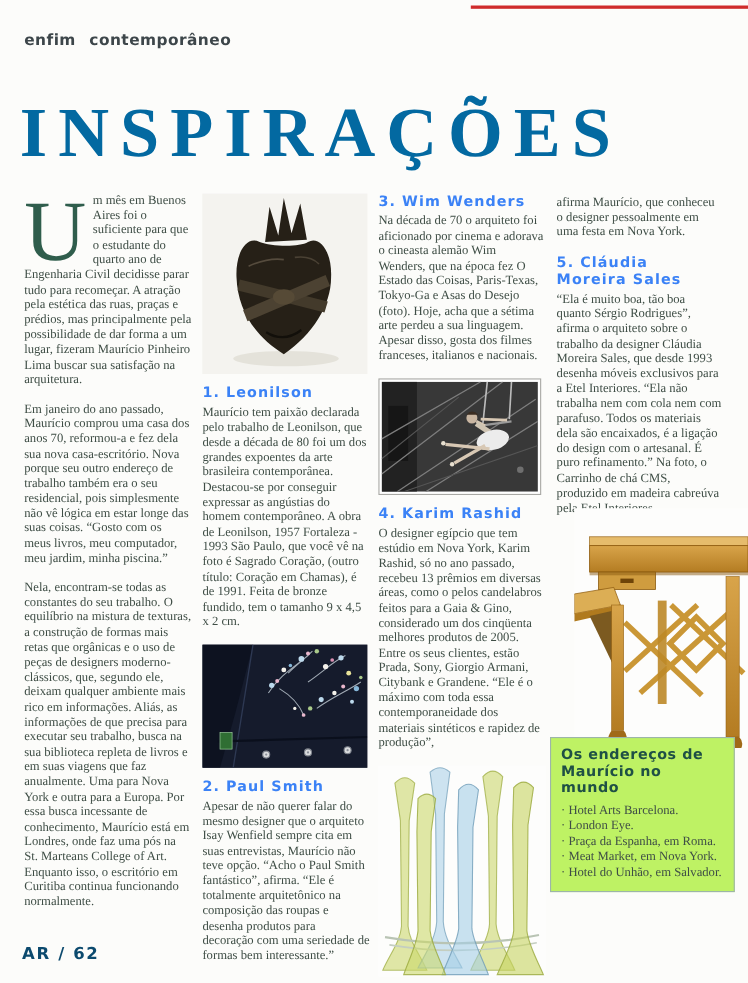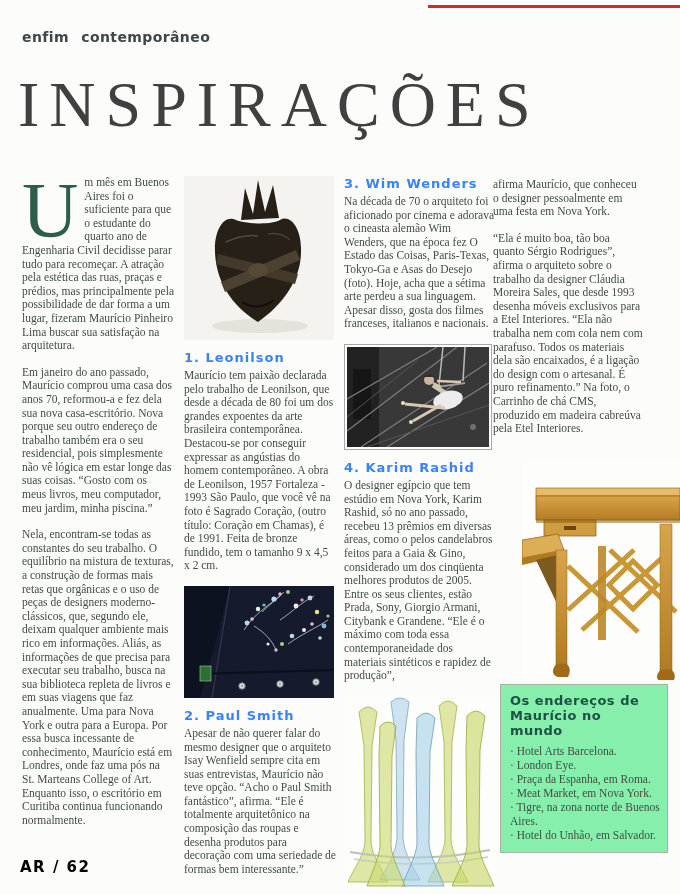--- a/index.html
+++ b/index.html
@@ -1,49 +1,49 @@
 <!DOCTYPE html>
 <html lang="pt-BR"><head>
 <meta charset="utf-8">
 <style>
   html,body{margin:0;padding:0;background:#e8e8e6;}
   .page{position:relative;width:680px;height:894px;margin:0 auto;background:#fcfcfa;
         overflow:hidden;font-family:"Liberation Serif",serif;color:#3f4e46;}
   .topline{position:absolute;top:5px;left:428px;width:252px;height:3px;background:#cf2b2b;}
   .kicker{position:absolute;left:22px;top:29px;font-family:"DejaVu Sans",sans-serif;
           font-weight:700;font-size:14px;letter-spacing:.4px;word-spacing:7px;color:#3d464a;}
-  .title{position:absolute;left:18px;top:68px;font-family:"Liberation Serif",serif;
-         font-weight:400;font-size:64px;letter-spacing:10px;color:#404040;white-space:nowrap;}
+  .title{position:absolute;left:18px;top:84px;font-family:"Liberation Serif",serif;
+         font-weight:700;font-size:64px;letter-spacing:10px;color:#0369a1;white-space:nowrap;}
   .col{position:absolute;width:152px;font-size:11.5px;line-height:13.6px;text-align:left;}
   .col p{margin:0 0 13px 0;}
   .col1{left:22px;top:176px;}
   .col2{left:184px;top:176px;}
   .col3{left:344px;top:176px;}
-  .col4{left:493px;top:178px;width:150px;}
+  .col4{left:506px;top:178px;width:150px;}
   .dropcap{float:left;font-size:78px;line-height:60px;color:#2f5d4c;margin:4px 6px 0 0;}
   .item-h{font-family:"DejaVu Sans",sans-serif;font-weight:700;font-size:13px;line-height:15px;
           letter-spacing:1px;color:#3b82f6;margin:10px 0 4px 0;}
   .item-h.narrow{max-width:118px;}
   .fig{position:relative;overflow:hidden;background:#f4f3ef;}
   .fig svg{display:block;}
   .fig-sculpture{width:150px;height:164px;margin:0 0 8px 0;}
   .fig-jacket{width:150px;height:112px;margin:4px 0 6px 0;background:#151b2c;}
   .fig-film{width:142px;height:100px;margin:4px 0 6px 0;border:1px solid #a8a8a4;
             padding:2px;background:#fff;}
   .fig-glass{width:152px;height:192px;margin:4px 0 0 0;background:#fdfdfc;}
   .fig-cart{position:absolute;left:522px;top:462px;width:158px;height:218px;background:#fdfdfc;overflow:hidden;}
-  .addr-box{position:absolute;left:500px;top:684px;width:152px;border:1px solid #9db5a9;
-            background:#86efac;padding:8px 5px 10px 9px;}
+  .addr-box{position:absolute;left:500px;top:670px;width:152px;border:1px solid #9db5a9;
+            background:#bef264;padding:8px 5px 10px 9px;}
   .addr-title{font-family:"DejaVu Sans",sans-serif;font-weight:700;font-size:13px;line-height:15px;
               letter-spacing:.5px;color:#1f5045;margin:0 0 6px 0;max-width:130px;}
   .addr-item{font-size:11.5px;line-height:14px;color:#3f4e46;}
   .addr-item::before{content:"· ";}
   .end-mark{color:#2c67c8;font-weight:700;font-family:"DejaVu Sans",sans-serif;font-size:11px;}
   .folio{position:absolute;left:20px;top:858px;font-family:"DejaVu Sans",sans-serif;
-         font-weight:700;font-size:15px;letter-spacing:1.5px;color:#000000;}
+         font-weight:700;font-size:15px;letter-spacing:1.5px;color:#0c4a6e;}
 </style>
 </head>
 <body>
 
 <div class="page">
 
   <div class="topline"></div>
   <div class="kicker">enfim contemporâneo</div>
   <div class="title">INSPIRAÇÕES</div>
 
@@ -153,20 +153,21 @@
           <path d="M73,22 Q82,12 91,22 L86,56 L85,148 C86,160 94,174 100,190 L58,190 C64,174 72,160 73,148 L72,56 Z" fill="#a5cee6" fill-opacity="0.6" stroke="#6f9cb8" stroke-opacity="0.8"></path>
           <path d="M123,20 Q132,10 141,20 L136,54 L135,150 C136,162 144,176 150,190 L108,190 C114,176 122,162 123,150 L122,54 Z" fill="#c6d45f" fill-opacity="0.6" stroke="#9aa93c" stroke-opacity="0.8"></path>
           <path d="M36,30 Q44,22 52,30 L48,60 L47,150 C48,162 56,176 61,190 L23,190 C28,176 35,162 36,150 L35,60 Z" fill="#cbd96a" fill-opacity="0.6" stroke="#9aa93c" stroke-opacity="0.8"></path>
         </g>
       </svg>
     </div>
   </div>
 
   <div class="col col4">
     <p>afirma Maurício, que conheceu o designer pessoalmente em uma festa em Nova York.</p>
+    <div class="item-h narrow">5. Cláudia Moreira Sales</div>
     <p>“Ela é muito boa, tão boa quanto Sérgio Rodrigues”, afirma o arquiteto sobre o trabalho da designer Cláudia Moreira Sales, que desde 1993 desenha móveis exclusivos para a Etel Interiores. “Ela não trabalha nem com cola nem com parafuso. Todos os materiais dela são encaixados, é a ligação do design com o artesanal. É puro refinamento.” Na foto, o Carrinho de chá CMS, produzido em madeira cabreúva pela Etel Interiores.</p>
   </div>
 
   <div class="fig fig-cart">
     <svg viewBox="0 0 158 218" width="158" height="218">
       <defs>
         <linearGradient id="wood" x1="0" y1="0" x2="0" y2="1">
           <stop offset="0" stop-color="#d8a44a"></stop>
             <stop offset="1" stop-color="#b47c22"></stop>
         </linearGradient>
@@ -193,19 +194,18 @@
       <path d="M138,208 q-7,9 2,12 l11,0 q4,-7 -1,-12 z" fill="#a06a18"></path>
     </svg>
   </div>
 
   <div class="addr-box">
     <div class="addr-title">Os endereços de Maurício no mundo</div>
     <div class="addr-item">Hotel Arts Barcelona.</div>
     <div class="addr-item">London Eye.</div>
     <div class="addr-item">Praça da Espanha, em Roma.</div>
     <div class="addr-item">Meat Market, em Nova York.</div>
-    <div class="addr-item">Tigre, na zona norte de Buenos Aires.</div>
     <div class="addr-item">Hotel do Unhão, em Salvador.</div>
   </div>
 
   <div class="folio">AR / 62</div>
 
 </div>
 
 </body></html>

